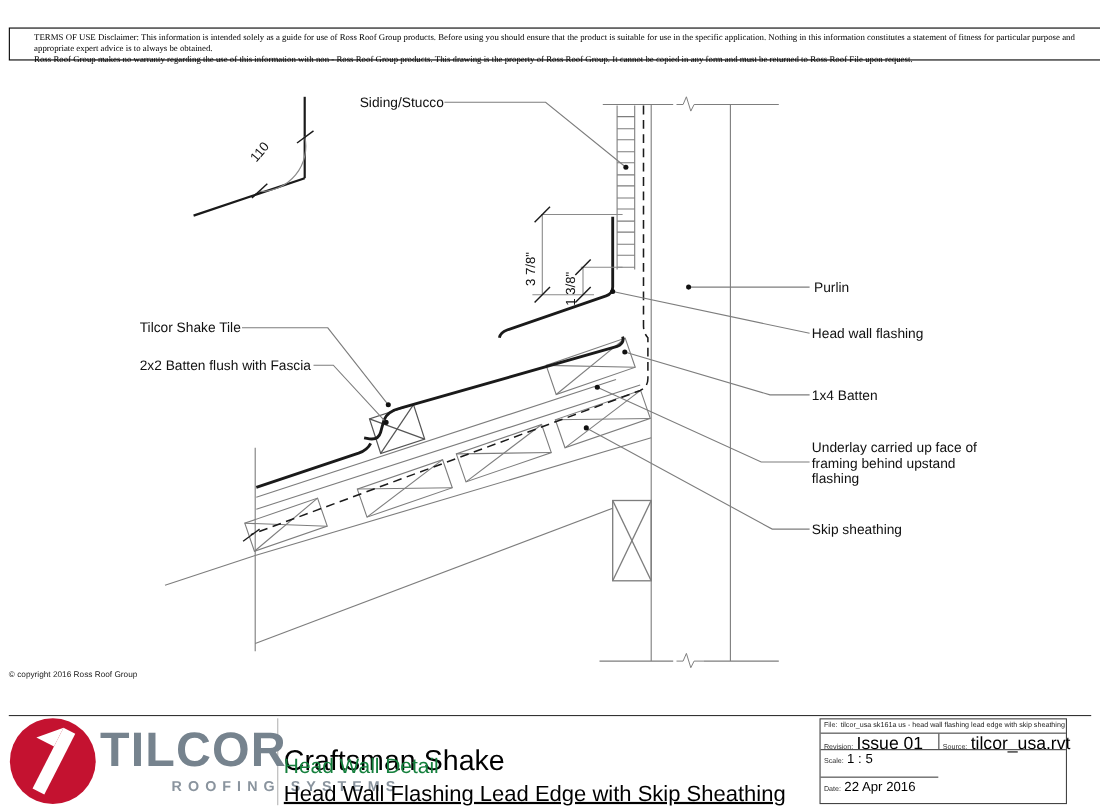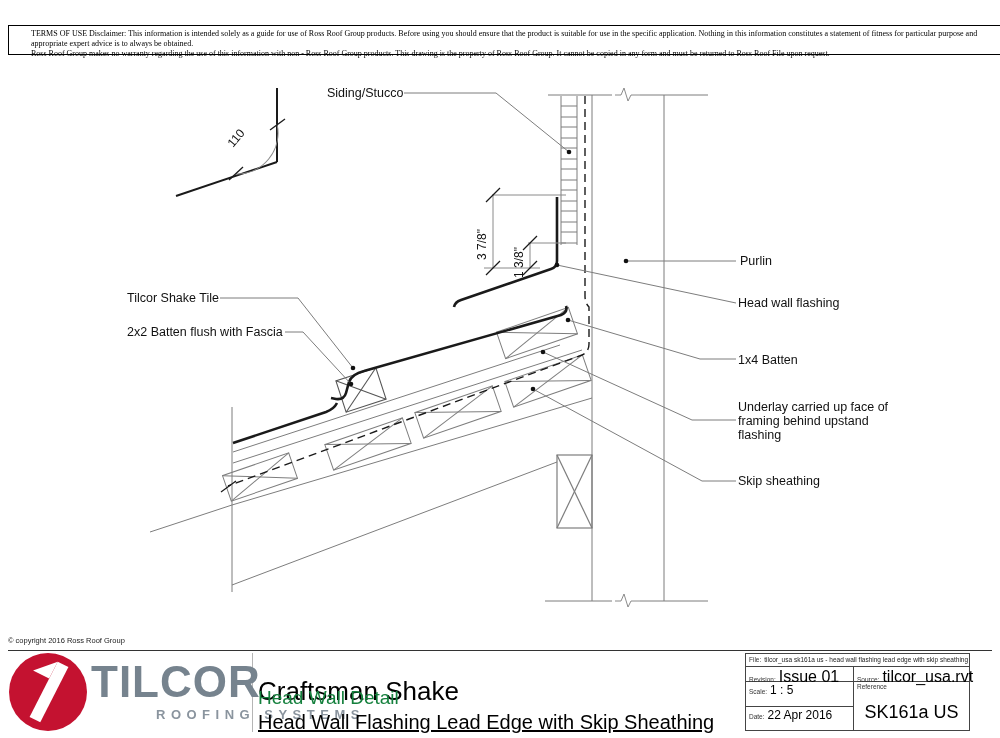--- a/index.html
+++ b/index.html
@@ -6,21 +6,21 @@
   .sheet{position:relative;width:1000px;height:738px;background:#fff;overflow:hidden;
          font-family:"Liberation Sans", sans-serif;color:#111;}
   
   .disclaimer{position:absolute;left:8px;top:25px;width:972px;height:22px;
     border:1px solid #000;padding:3px 22px;font-size:8px;line-height:10px;color:#000;font-family:Liberation Serif, serif;}
   
   .drawing{position:absolute;left:0;top:0;width:1000px;height:640px;}
   .drawing text{font-family:"Liberation Sans", sans-serif;font-size:12.5px;fill:#111;}
   .drawing text.dim{font-size:12px;}
   
-  .copyright{position:absolute;left:8px;top:636px;font-size:7.5px;color:#222;text-align:center;}
+  .copyright{position:absolute;left:8px;top:608px;font-size:7.5px;color:#222;text-align:center;}
   .footrule{position:absolute;left:8px;top:650px;width:984px;height:0;border-top:1px solid #333;}
   .footdiv{position:absolute;left:252px;top:653px;height:79px;width:0;border-left:1px solid #b5b5b5;}
   .logo{position:absolute;left:8px;top:652px;width:80px;height:80px;}
   .brand{position:absolute;left:91px;top:657px;font-size:44px;font-weight:bold;
     letter-spacing:1px;color:#76838e;}
   .tagline{position:absolute;left:130px;top:707px;font-size:13px;font-weight:bold;
     letter-spacing:5.5px;color:#8a949e;padding-left:26px;}
   .t-title{position:absolute;left:258px;top:652px;font-size:26px;color:#000;margin-top:24px;}
   .t-sub{position:absolute;left:258px;top:687px;font-size:19px;color:#15803d;}
   .t-desc{position:absolute;left:258px;top:711px;font-size:20px;color:#000;text-decoration:underline;}
@@ -225,19 +225,15 @@
       <div class="tb-cell-src">
         <span class="lbl">Source:</span><span class="val-m">tilcor_usa.rvt</span>
       </div>
     </div>
     <div class="tb-left3">
       <span class="lbl">Scale:</span><span class="val-l">1 : 5</span>
     </div>
     <div class="tb-left4">
       <span class="lbl">Date:</span><span class="val-l">22 Apr 2016</span>
     </div>
-    <div class="tb-right3">
-      <span class="lbl">Reference</span>
-      <div class="sheetno">SK161a US</div>
-    </div>
   </div>
 
 </div>
 
 </body></html>

